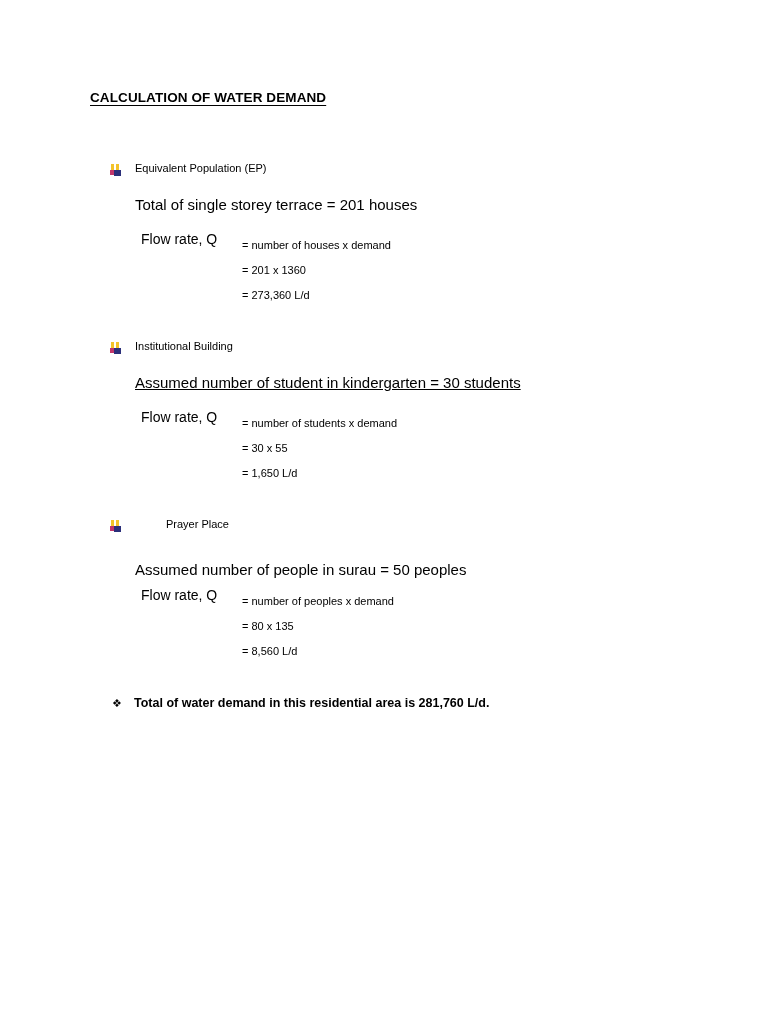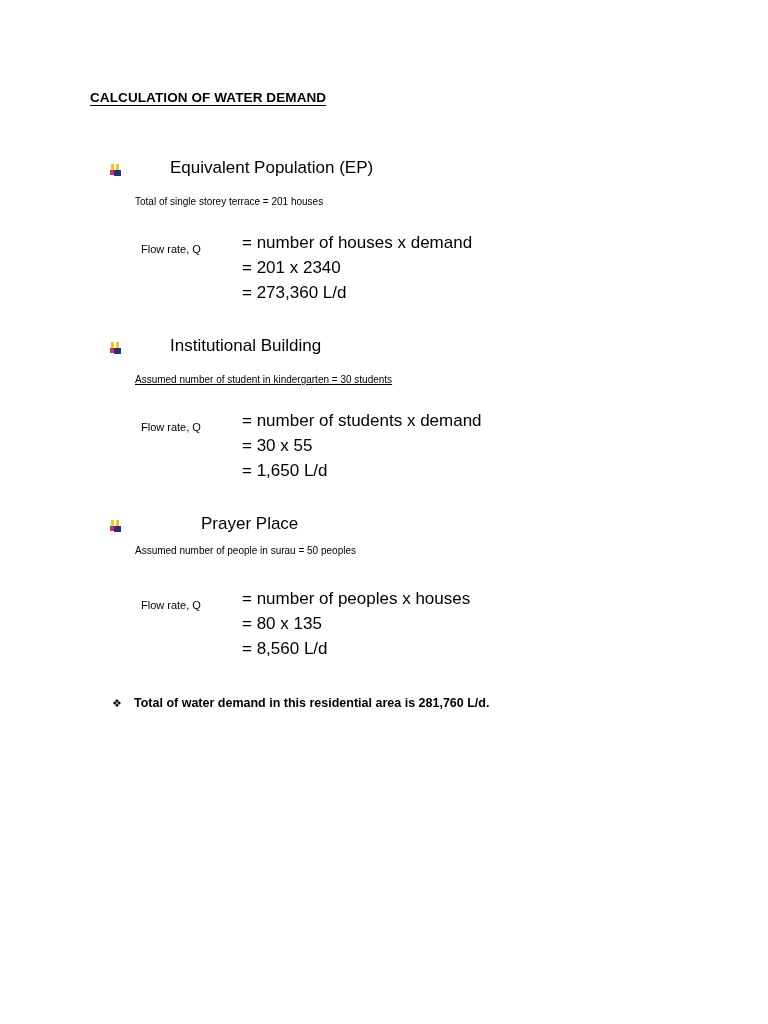--- a/index.html
+++ b/index.html
@@ -74,53 +74,52 @@
   .bullet-arrow .ba-p {
     position: absolute; left: 0; top: 6px; width: 5px; height: 5px;
     background: #c2366b;
   }
   .bullet-arrow .ba-b {
     position: absolute; left: 4px; top: 6px; width: 7px; height: 6px;
     background: #2b2f7a;
   }
 
   .section-heading-label {
-    font-size: 17px;
+    font-size: 11px;
     line-height: 14px;
-    margin-left: 35px;
   }
 
   .assumption {
     position: absolute;
     left: 135px;
-    font-size: 10px;
+    font-size: 15px;
     white-space: nowrap;
   }
 
   
   .calc {
     position: absolute;
     left: 141px;
   }
   .calc-row {
     position: relative;
     height: 25px;
     white-space: nowrap;
   }
   .calc-label {
     position: absolute;
     left: 0;
-    top: 12px;
+    top: 0;
+    font-size: 14px;
+  }
+  .calc-value {
+    position: absolute;
+    left: 101px;
+    top: 8px;
     font-size: 11px;
-  }
-  .calc-value {
-    position: absolute;
-    left: 101px;
-    top: 2px;
-    font-size: 17px;
     text-align: right;
   }
 
   
   .conclusion {
     position: absolute;
     left: 112px;
     top: 696px;
     display: flex;
     align-items: baseline;
@@ -156,21 +155,21 @@
       </span>
       <span class="section-heading-label">Equivalent Population (EP)</span>
     </div>
     <div class="assumption" style="top:35px;">Total of single storey terrace = 201 houses</div>
     <div class="calc" style="top:70px;">
       <div class="calc-row">
         <span class="calc-label">Flow rate, Q</span>
         <span class="calc-value">= number of houses x demand</span>
       </div>
       <div class="calc-row">
-        <span class="calc-value">= 201 x 2340</span>
+        <span class="calc-value">= 201 x 1360</span>
       </div>
       <div class="calc-row">
         <span class="calc-value">= 273,360 L/d</span>
       </div>
     </div>
   </div>
 
   <div class="section" style="top:339px;">
     <div class="section-heading" style="top:0;text-align:right;">
       <span class="bullet-arrow">
@@ -199,25 +198,25 @@
   <div class="section" style="top:517px;">
     <div class="section-heading" style="top:0;gap:31px;">
       <span class="bullet-arrow">
         <span class="ba-y1"></span>
           <span class="ba-y2"></span>
         <span class="ba-p"></span>
           <span class="ba-b"></span>
       </span>
       <span class="section-heading-label">Prayer Place</span>
     </div>
-    <div class="assumption" style="top:28px;">Assumed number of people in surau = 50 peoples</div>
+    <div class="assumption" style="top:44px;">Assumed number of people in surau = 50 peoples</div>
     <div class="calc" style="top:70px;">
       <div class="calc-row">
         <span class="calc-label">Flow rate, Q</span>
-        <span class="calc-value">= number of peoples x houses</span>
+        <span class="calc-value">= number of peoples x demand</span>
       </div>
       <div class="calc-row">
         <span class="calc-value">= 80 x 135</span>
       </div>
       <div class="calc-row">
         <span class="calc-value">= 8,560 L/d</span>
       </div>
     </div>
   </div>
 

